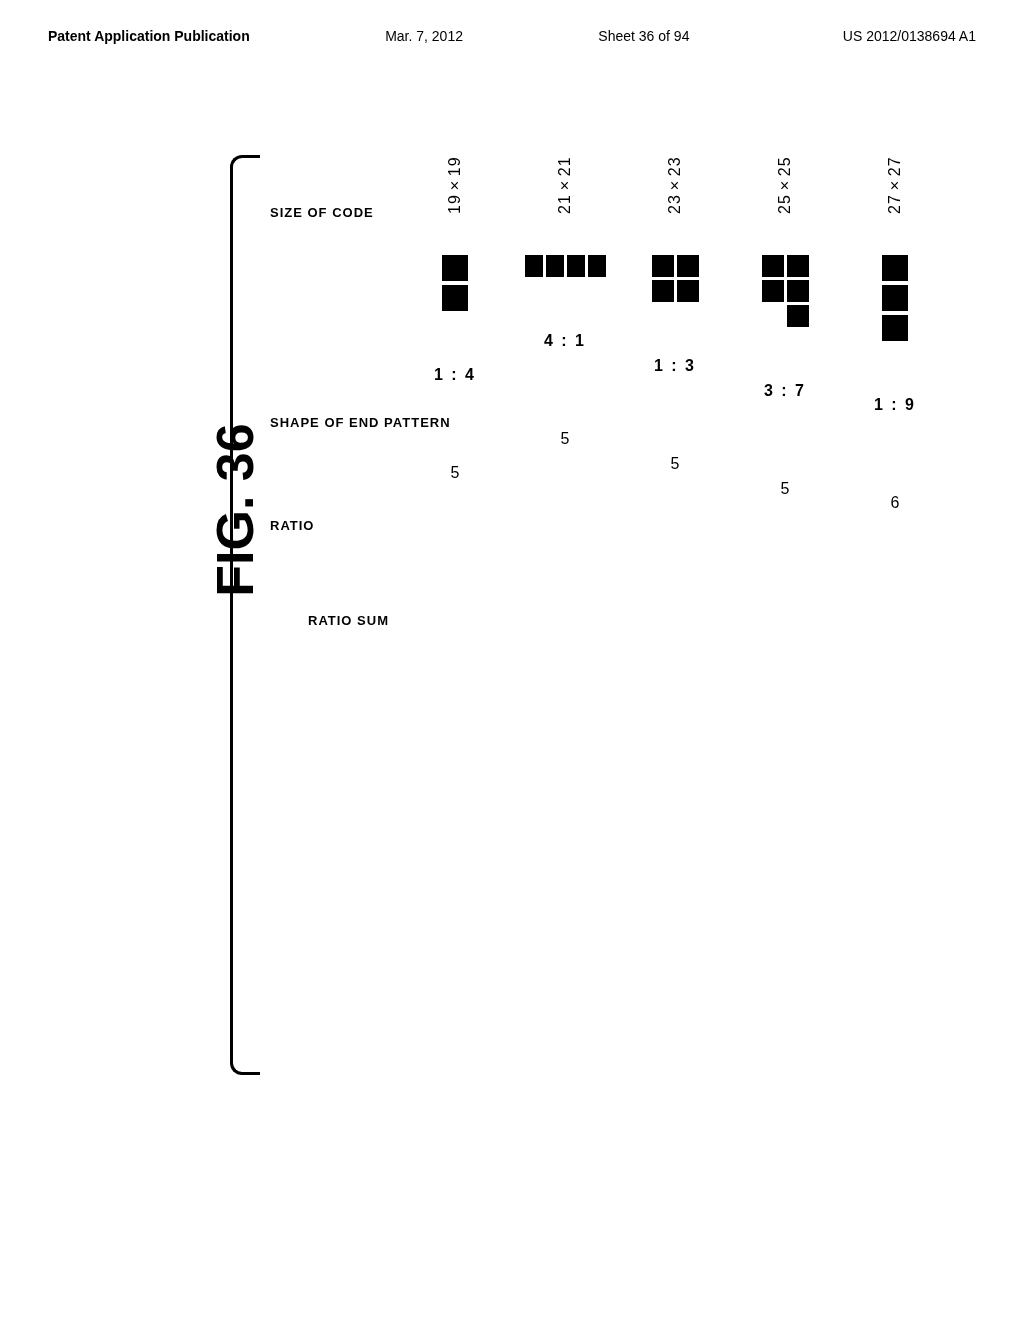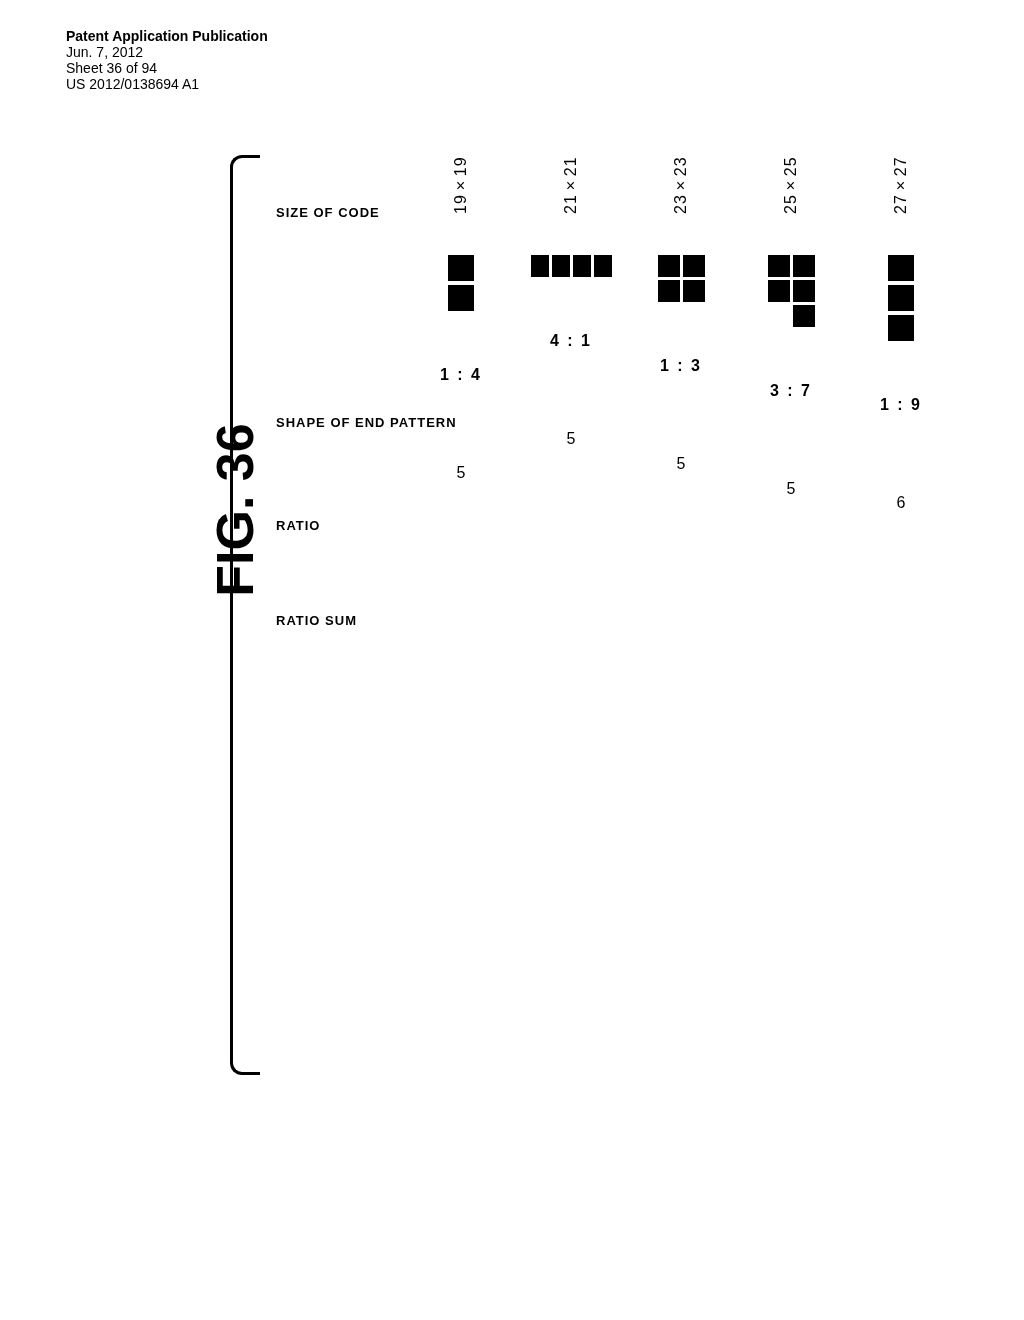--- a/index.html
+++ b/index.html
@@ -10,21 +10,20 @@
       font-family: Arial, sans-serif;
       overflow: hidden;
       position: relative;
     }
 
     .header {
       display: flex;
       justify-content: space-between;
       align-items: baseline;
       padding: 28px 48px 0 48px;
-      flex-direction: column;
     }
 
     .header-left {
       font-size: 14px;
       font-weight: bold;
       color: #000;
     }
 
     .header-center {
       font-size: 14px;
@@ -58,21 +57,21 @@
       height: 920px;
       border-top: 3px solid #000;
       border-left: 3px solid #000;
       border-bottom: 3px solid #000;
       border-top-left-radius: 12px;
       border-bottom-left-radius: 12px;
     }
 
     .content-area {
       position: absolute;
-      left: 276px;
+      left: 270px;
       top: 145px;
       width: 720px;
       height: 940px;
       display: flex;
       flex-direction: row;
     }
 
     
     .row-labels {
       display: flex;
@@ -86,21 +85,21 @@
       font-size: 13px;
       font-weight: bold;
       color: #000;
       letter-spacing: 1px;
       white-space: nowrap;
     }
 
     .row-label-size { margin-top: 0; }
     .row-label-shape { margin-top: 195px; }
     .row-label-ratio { margin-top: 88px; }
-    .row-label-sum { margin-top: 80px; }
+    .row-label-sum { margin-top: 80px; margin-left: 38px; }
 
     
     .data-columns {
       display: flex;
       flex-direction: row;
       flex: 1;
     }
 
     .data-col {
       display: flex;
@@ -198,21 +197,21 @@
       flex-direction: column;
       gap: 4px;
       align-items: center;
     }
   </style>
 </head>
 <body>
 
 <div class="header">
   <span class="header-left">Patent Application Publication</span>
-  <span class="header-center">Jun. 7, 2012</span>
+  <span class="header-center">Mar. 7, 2012</span>
   <span class="header-center">Sheet 36 of 94</span>
   <span class="header-right">US 2012/0138694 A1</span>
 </div>
 
 <div class="fig-label">FIG. 36</div>
 
 <div class="bracket"></div>
 
 <div class="content-area">
 

